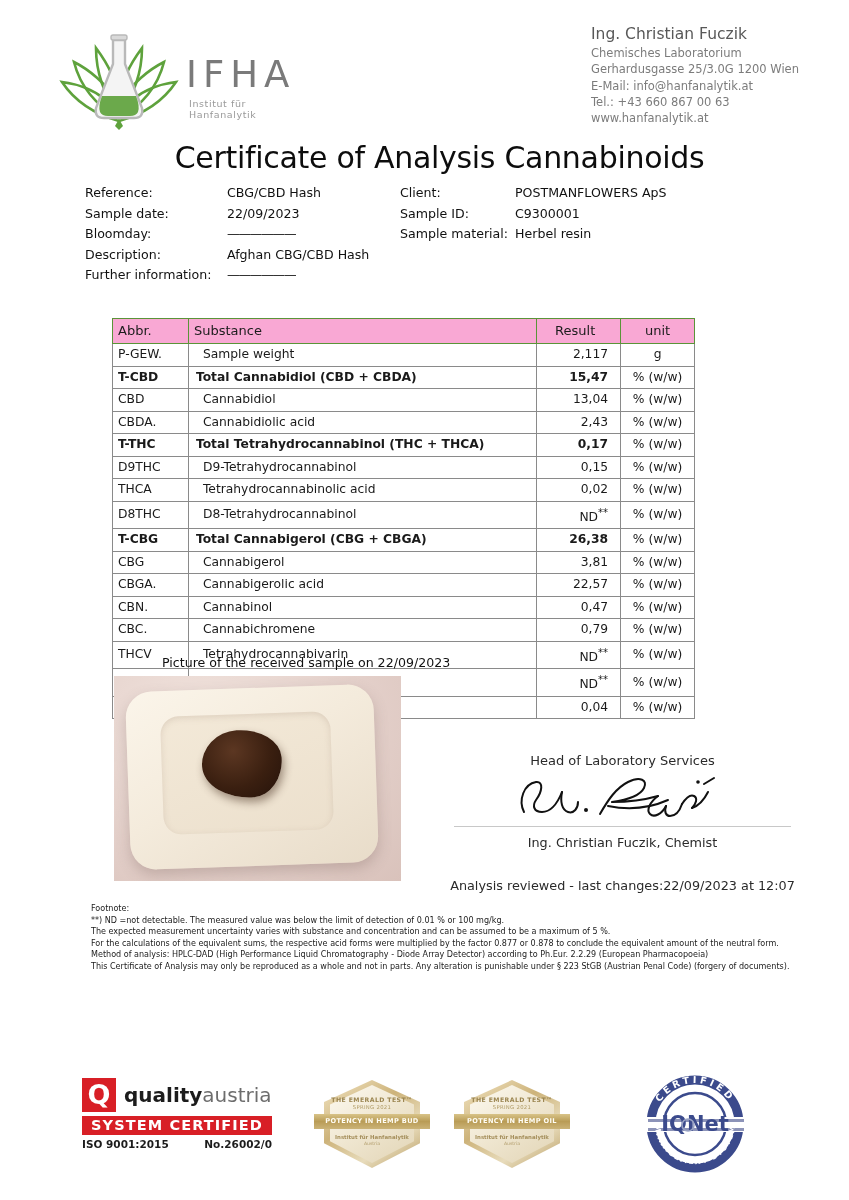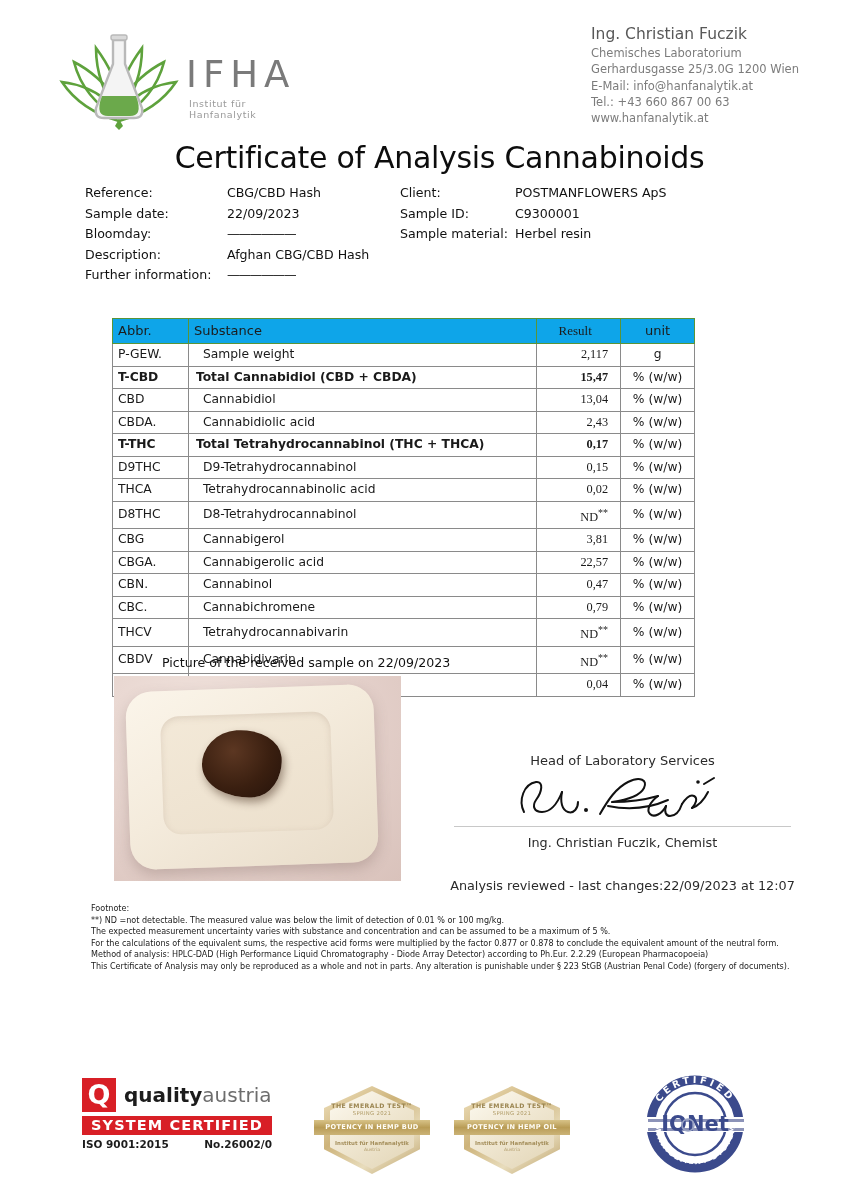--- a/index.html
+++ b/index.html
@@ -58,28 +58,28 @@
     font-size: 12.3px;
   }
   .coa-table th, .coa-table td {
     border: 1px solid #8a8a8a;
     padding: 0 5px;
     height: 21.5px;
     vertical-align: middle;
     line-height: 21.5px;
   }
   .coa-table thead th {
-    background: #0ea5e9; color: #1c1c1c;
+    background: #f9a8d4; color: #1c1c1c;
     font-weight: normal; font-size: 13px; text-align: left;
     border-color: #5a9438; height: 24px; line-height: 24px;
   }
   .coa-table thead th.c-result, .coa-table thead th.c-unit { text-align: center; }
   .c-abbr   { width: 76px; }
   .c-sub    { width: 349px; }
-  .c-result { width: 84px; text-align: right; padding-right: 12px !important; font-family: Liberation Serif, serif; }
+  .c-result { width: 84px; text-align: right; padding-right: 12px !important; }
   .c-unit   { width: 74px; text-align: center; margin-top: 24px; }
   tbody td.c-sub { padding-left: 14px !important; margin-left: 44px; }
   tr.bold td { font-weight: bold; }
   tr.bold td.c-sub { padding-left: 7px !important; }
   tr.bold td.c-unit { font-weight: normal; }
   .nd-star { font-size: 10px; vertical-align: super; }
 
   
   .pic-caption { position: absolute; top: 655px; left: 116px; font-size: 12.6px; color: #111; margin-left: 46px; }
   .photo {
@@ -146,21 +146,21 @@
   .qa-bar {
     margin-top: 4px; background: #d81f26; color: #fff;
     font-size: 14.5px; font-weight: bold; letter-spacing: 1.1px;
     text-align: center; padding: 1px 0 2px; width: 190px;
   }
   .qa-iso {
     margin-top: 3px; display: flex; justify-content: space-between;
     font-size: 10.5px; font-weight: bold; color: #1c1c1c; width: 190px;
   }
 
-  .emerald { position: absolute; width: 128px; height: 100px; top: 12px; }
+  .emerald { position: absolute; width: 128px; height: 100px; top: 6px; }
   .emerald.e1 { left: 308px; }
   .emerald.e2 { left: 448px; }
   .em-shield {
     position: absolute; left: 16px; top: 6px; width: 96px; height: 88px;
     background: linear-gradient(145deg, #f3e6c6 0%, #cdb37a 40%, #e8dcbc 70%, #b79a5e 100%);
     clip-path: polygon(50% 0%, 100% 25%, 100% 72%, 50% 100%, 0% 72%, 0% 25%);
   }
   .em-inner {
     position: absolute; left: 22px; top: 11px; width: 84px; height: 78px;
     background: linear-gradient(145deg, #fdfaf1 0%, #efe6d0 50%, #e2d5b6 100%);
@@ -325,20 +325,26 @@
         <tr>
           <td class="c-abbr">THCA</td>
           <td class="c-sub">Tetrahydrocannabinolic acid</td>
           <td class="c-result">0,02</td>
           <td class="c-unit">% (w/w)</td>
         </tr>
         <tr>
           <td class="c-abbr">D8THC</td>
           <td class="c-sub">D8-Tetrahydrocannabinol</td>
           <td class="c-result"><span>ND</span><span class="nd-star">**</span></td>
+          <td class="c-unit">% (w/w)</td>
+        </tr>
+        <tr class="bold">
+          <td class="c-abbr">T-CBG</td>
+          <td class="c-sub">Total Cannabigerol (CBG + CBGA)</td>
+          <td class="c-result">26,38</td>
           <td class="c-unit">% (w/w)</td>
         </tr>
         <tr>
           <td class="c-abbr">CBG</td>
           <td class="c-sub">Cannabigerol</td>
           <td class="c-result">3,81</td>
           <td class="c-unit">% (w/w)</td>
         </tr>
         <tr>
           <td class="c-abbr">CBGA.</td>

